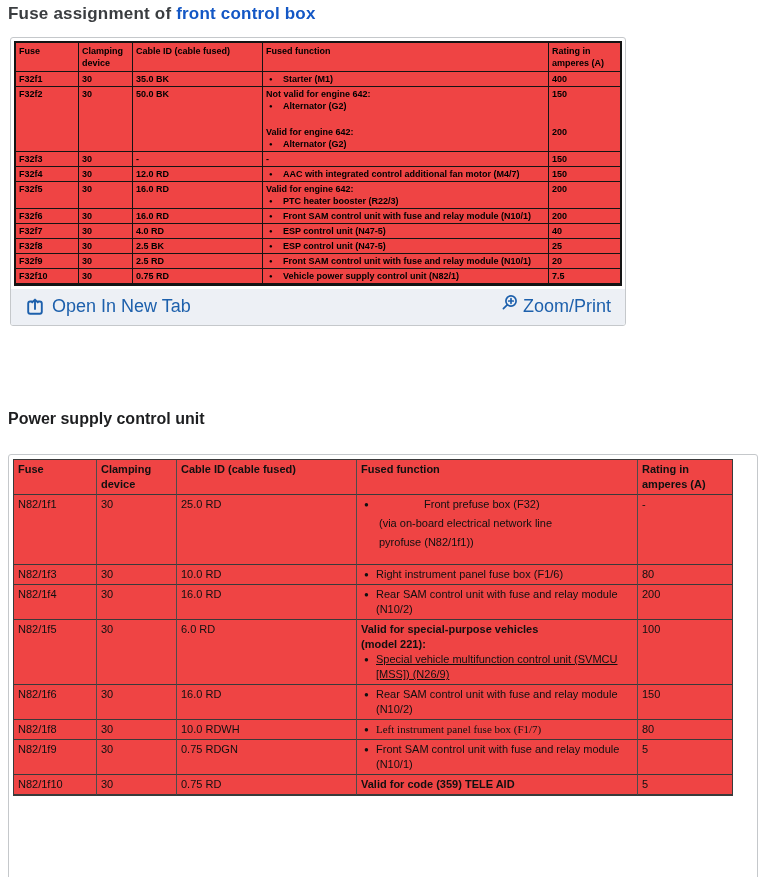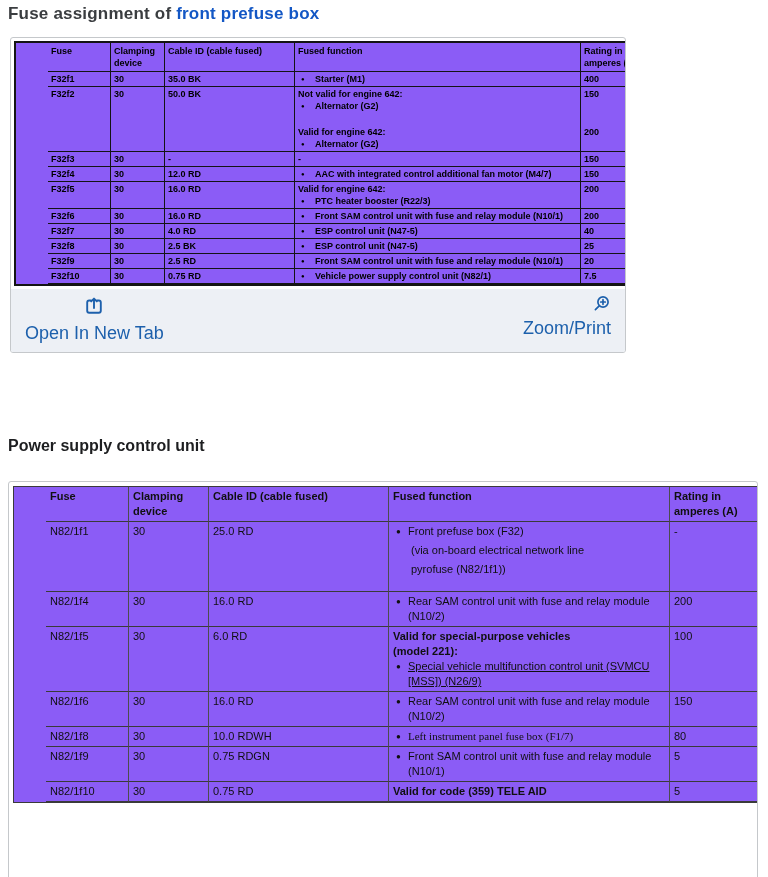--- a/index.html
+++ b/index.html
@@ -9,21 +9,21 @@
     background:#ffffff; font-family:"Liberation Sans", sans-serif; color:#111;
   }
   .h1 { margin:4px 0 0 8px; font-size:17px; font-weight:bold; color:#3a3d40; letter-spacing:.2px; }
   .h1 a { color:#1357c5; text-decoration:none; cursor:pointer; }
   .h2 { margin:84px 0 0 8px; font-size:16px; font-weight:bold; color:#1d1e20; }
 
   .panel { background:#fff; border:1px solid #c5c8cb; border-radius:3px; }
   .panel1 { margin:13px 0 0 10px; width:616px; overflow:hidden; }
   .panel2 { margin:26px 0 0 8px; width:750px; height:460px; overflow:hidden; }
 
-  table { border-collapse:separate; border-spacing:0; background:#8b5cf6; table-layout:fixed;padding-left:32px; }
+  table { border-collapse:separate; border-spacing:0; background:#ef4444; table-layout:fixed; }
   th, td { vertical-align:top; text-align:left; word-wrap:break-word; }
 
   
   .t1 { margin:3px; width:606px; border:2px solid #141414; font-size:9px; line-height:12px; font-weight:bold; color:#000; }
   .t1 th, .t1 td { border-right:1px solid #141414; border-bottom:1px solid #141414; padding:1px 3px; }
   .t1 th:last-child, .t1 td:last-child { border-right:none; }
   .t1 th { padding:2px 3px; }
   .t1 .dot { width:17px; flex:0 0 17px; padding-left:3px; font-size:6px; line-height:12px; }
 
   
@@ -36,27 +36,27 @@
   .t2 .seg-gap { height:12px; }
 
   .seg-bullet { display:flex; }
   .seg-bold { font-weight:bold; }
   .t1 .seg-gap { height:6px; }
   td.nb { border-bottom:none; }
   td.pt { padding-top:7px; }
 
   
   .links-bar { background:#edf0f5; display:flex; justify-content:space-between; align-items:center; padding:7px 14px 8px 14px; }
-  .wlink { display:flex; align-items:center; gap:7px; color:#1d60ac; font-size:18px; cursor:pointer; text-decoration:none;flex-direction:column; }
+  .wlink { display:flex; align-items:center; gap:7px; color:#1d60ac; font-size:18px; cursor:pointer; text-decoration:none; }
   .wlink svg { display:block; }
 </style>
 </head>
 <body>
 
-<div class="h1"><span>Fuse assignment of</span> <a>front prefuse box</a></div>
+<div class="h1"><span>Fuse assignment of</span> <a>front control box</a></div>
 
 <div class="panel panel1">
   <table class="t1" id="table1">
       <colgroup>
         <col style="width: 63px;">
         <col style="width: 54px;">
         <col style="width: 130px;">
         <col style="width: 286px;">
         <col style="width: 71px;">
       </colgroup>
@@ -205,21 +205,21 @@
   <div class="links-bar">
     <a class="wlink">
       <span>
         <svg width="20" height="20" viewBox="0 0 20 20" fill="none" stroke="#1d60ac" stroke-width="1.9" stroke-linecap="round" stroke-linejoin="round">
           <path d="M7 4.5 H5.2 a2 2 0 0 0 -2 2 v8.3 a2 2 0 0 0 2 2 h9.6 a2 2 0 0 0 2 -2 V6.5 a2 2 0 0 0 -2 -2 H13"></path>
           <path d="M10 12 V2.8 M7.2 5.4 L10 2.6 L12.8 5.4"></path>
         </svg>
       </span>
       <span>Open In New Tab</span>
     </a>
-    <a class="wlink" style="gap:4px;align-items:flex-end;">
+    <a class="wlink" style="gap:4px;">
       <span style="margin-top:-6px;">
         <svg width="19" height="19" viewBox="0 0 19 19" fill="none" stroke="#1d60ac" stroke-width="1.7" stroke-linecap="round">
           <circle cx="11" cy="7" r="5.1"></circle>
           <path d="M11 4.7 v4.6 M8.7 7 h4.6"></path>
           <path d="M7.2 10.8 L3.4 14.6"></path>
         </svg>
       </span>
       <span>Zoom/Print</span>
     </a>
   </div>
@@ -246,29 +246,41 @@
         </tr>
       </thead>
       <tbody>
         <tr>
           <td rowspan="1">N82/1f1</td>
           <td rowspan="1">30</td>
           <td rowspan="1">25.0 RD</td>
           <td>
             <div class="seg-bullet">
               <span class="dot">●</span>
-              <span style="flex: 1 1 0%;">Front prefuse box (F32)</span>
+              <span style="flex: 1 1 0%; margin-left: 48px;">Front prefuse box (F32)</span>
             </div>
             <div class="seg-cont">(via on-board electrical network line</div>
             <div class="seg-cont">pyrofuse (N82/1f1))</div>
             <div class="seg-gap"></div>
           </td>
           <td>-</td>
         </tr>
         <tr>
+          <td rowspan="1">N82/1f3</td>
+          <td rowspan="1">30</td>
+          <td rowspan="1">10.0 RD</td>
+          <td>
+            <div class="seg-bullet">
+              <span class="dot">●</span>
+              <span style="flex: 1 1 0%;">Right instrument panel fuse box (F1/6)</span>
+            </div>
+          </td>
+          <td>80</td>
+        </tr>
+        <tr>
           <td rowspan="1">N82/1f4</td>
           <td rowspan="1">30</td>
           <td rowspan="1">16.0 RD</td>
           <td>
             <div class="seg-bullet">
               <span class="dot">●</span>
               <span style="flex: 1 1 0%;">Rear SAM control unit with fuse and relay module (N10/2)</span>
             </div>
           </td>
           <td>200</td>

